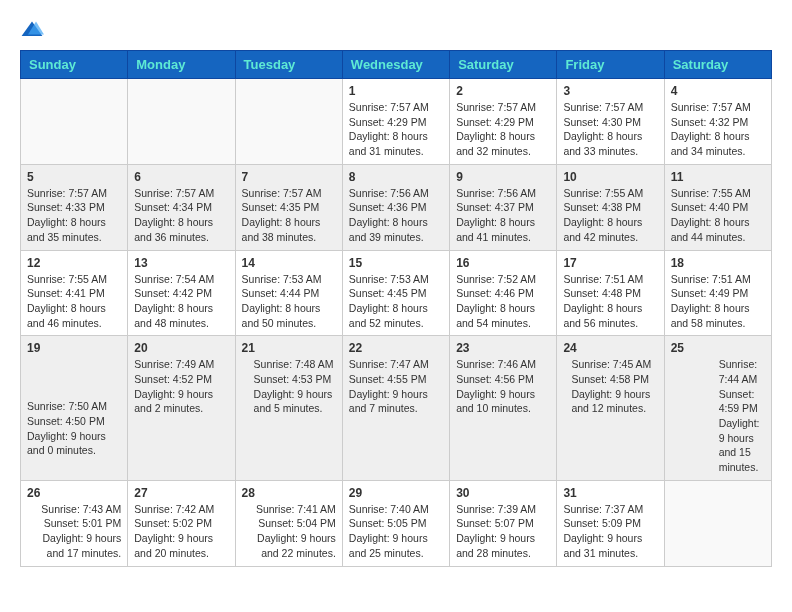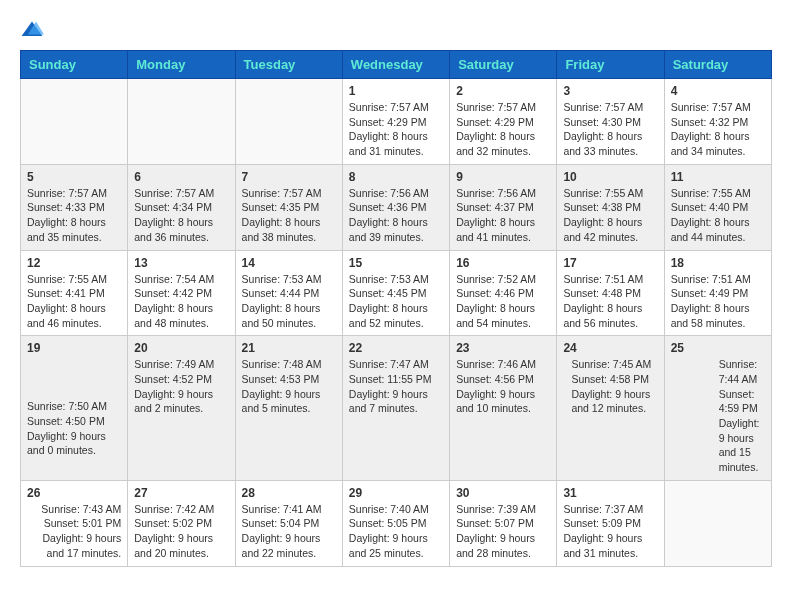--- a/index.html
+++ b/index.html
@@ -241,28 +241,28 @@
 Daylight: 9 hours and 0 minutes.</div>
         </td>
         <td>
           <div class="day-number">20</div>
           <div class="day-info" style="white-space: pre-line;">Sunrise: 7:49 AM
 Sunset: 4:52 PM
 Daylight: 9 hours and 2 minutes.</div>
         </td>
         <td>
           <div class="day-number">21</div>
-          <div class="day-info" style="white-space: pre-line;">Sunrise: 7:48 AM
+          <div class="day-info" style="white-space: pre-line; margin-left: 12px;">Sunrise: 7:48 AM
 Sunset: 4:53 PM
 Daylight: 9 hours and 5 minutes.</div>
         </td>
         <td>
           <div class="day-number">22</div>
           <div class="day-info" style="white-space: pre-line;">Sunrise: 7:47 AM
-Sunset: 11:55 PM
+Sunset: 4:55 PM
 Daylight: 9 hours and 7 minutes.</div>
         </td>
         <td>
           <div class="day-number">23</div>
           <div class="day-info" style="white-space: pre-line;">Sunrise: 7:46 AM
 Sunset: 4:56 PM
 Daylight: 9 hours and 10 minutes.</div>
         </td>
         <td>
           <div class="day-number">24</div>
@@ -285,21 +285,21 @@
 Daylight: 9 hours and 17 minutes.</div>
         </td>
         <td>
           <div class="day-number">27</div>
           <div class="day-info" style="white-space: pre-line;">Sunrise: 7:42 AM
 Sunset: 5:02 PM
 Daylight: 9 hours and 20 minutes.</div>
         </td>
         <td>
           <div class="day-number">28</div>
-          <div class="day-info" style="white-space: pre-line;">Sunrise: 7:41 AM
+          <div class="day-info" style="white-space: pre-line; text-align: right;">Sunrise: 7:41 AM
 Sunset: 5:04 PM
 Daylight: 9 hours and 22 minutes.</div>
         </td>
         <td>
           <div class="day-number">29</div>
           <div class="day-info" style="white-space: pre-line;">Sunrise: 7:40 AM
 Sunset: 5:05 PM
 Daylight: 9 hours and 25 minutes.</div>
         </td>
         <td>

